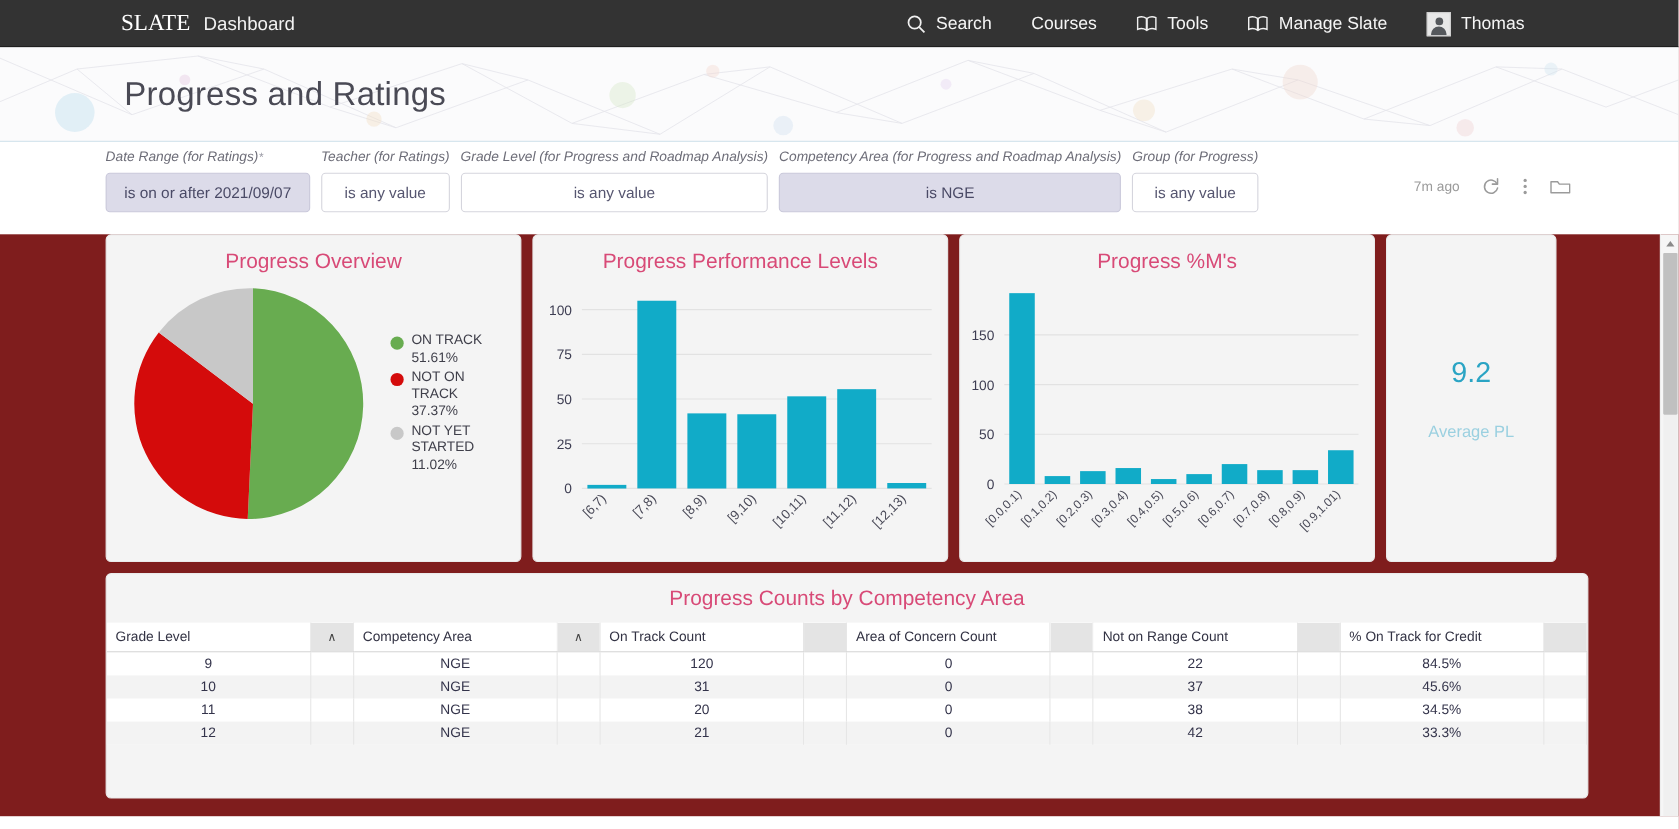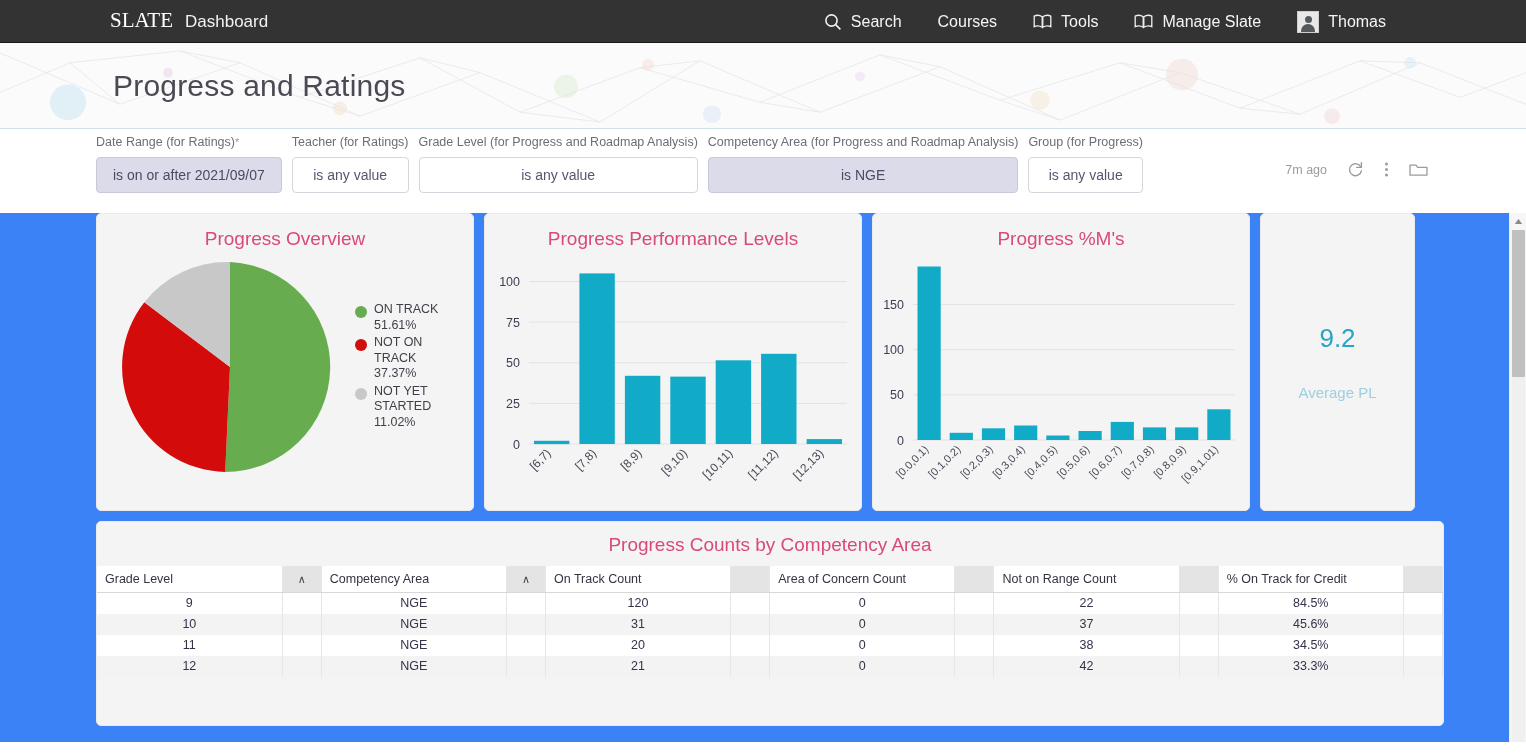--- a/index.html
+++ b/index.html
@@ -84,21 +84,21 @@
     display:flex;
     align-items:flex-start;
     padding-left: 96px;
     padding-top: 6px;
     position: relative;
   }
   .filter {
     margin-right: 10px;
   }
   .filter-label {
-    font-size: 12.5px; color:#6d6d78; margin-bottom: 8px; white-space:nowrap;
+    font-size: 12.5px; color:#6d6d78; margin-bottom: 8px; white-space:nowrap;font-style:italic;
   }
   .filter-label .req { color:#9a9aa5; font-size:11px; }
   .filter-btn {
     height: 36px;
     border:1px solid #d5d5dd;
     border-radius:4px;
     background:#ffffff;
     color:#565670;
     font-size:14px;
     display:flex;align-items:center;justify-content:center;
@@ -112,21 +112,21 @@
     position:absolute; right: 98px; top: 32px;
     display:flex; align-items:center; gap:20px;
     color:#9b9b9b; font-size:12.5px;
   }
   .bar-tools .ico { cursor:pointer; display:flex; align-items:center; }
 
   
   .content {
     position:relative;
     height: 529px;
-    background:#3b82f6;
+    background:#7f1d1d;
     padding: 0 82px 0 96px;
   }
   .tiles { display:flex; gap:10px; }
   .tile {
     background:#f4f4f4;
     border:1px solid #eaeaea;
     border-radius:5px;
     height: 298px;
     position: relative;
   }

